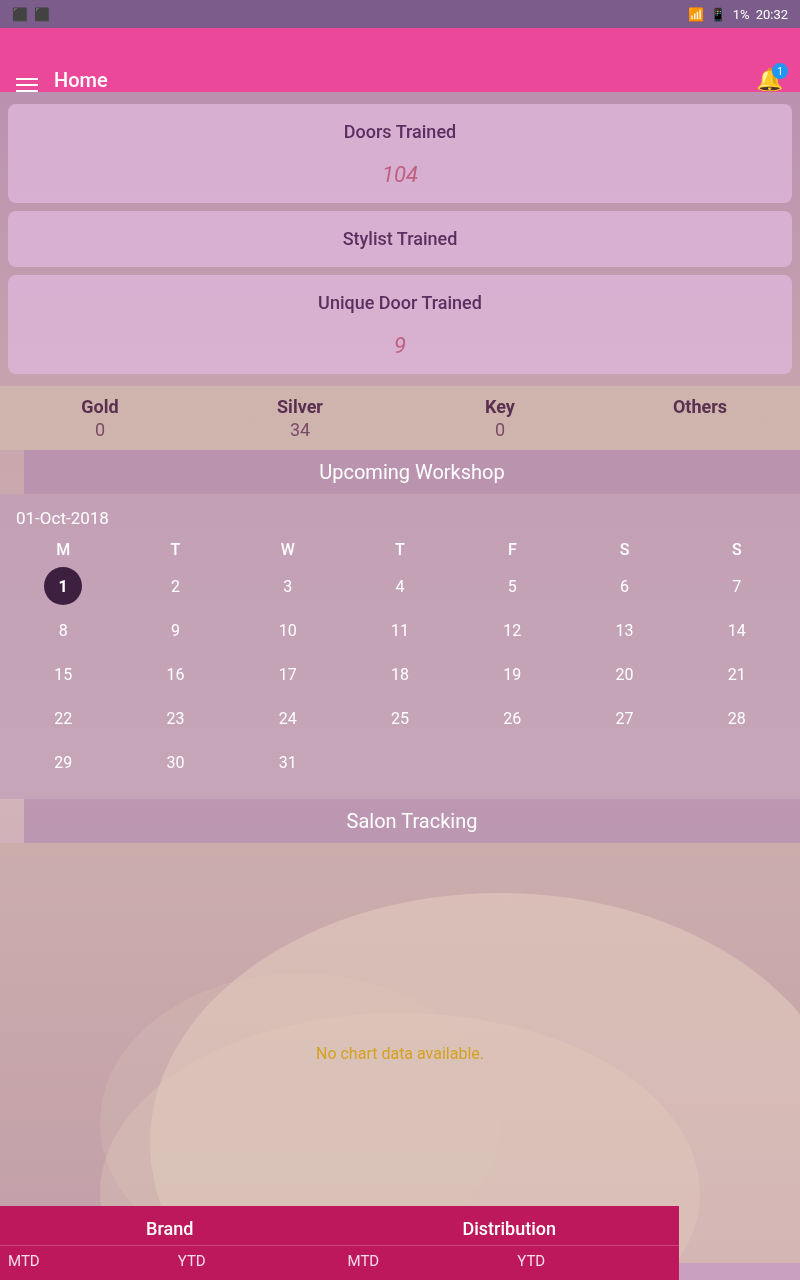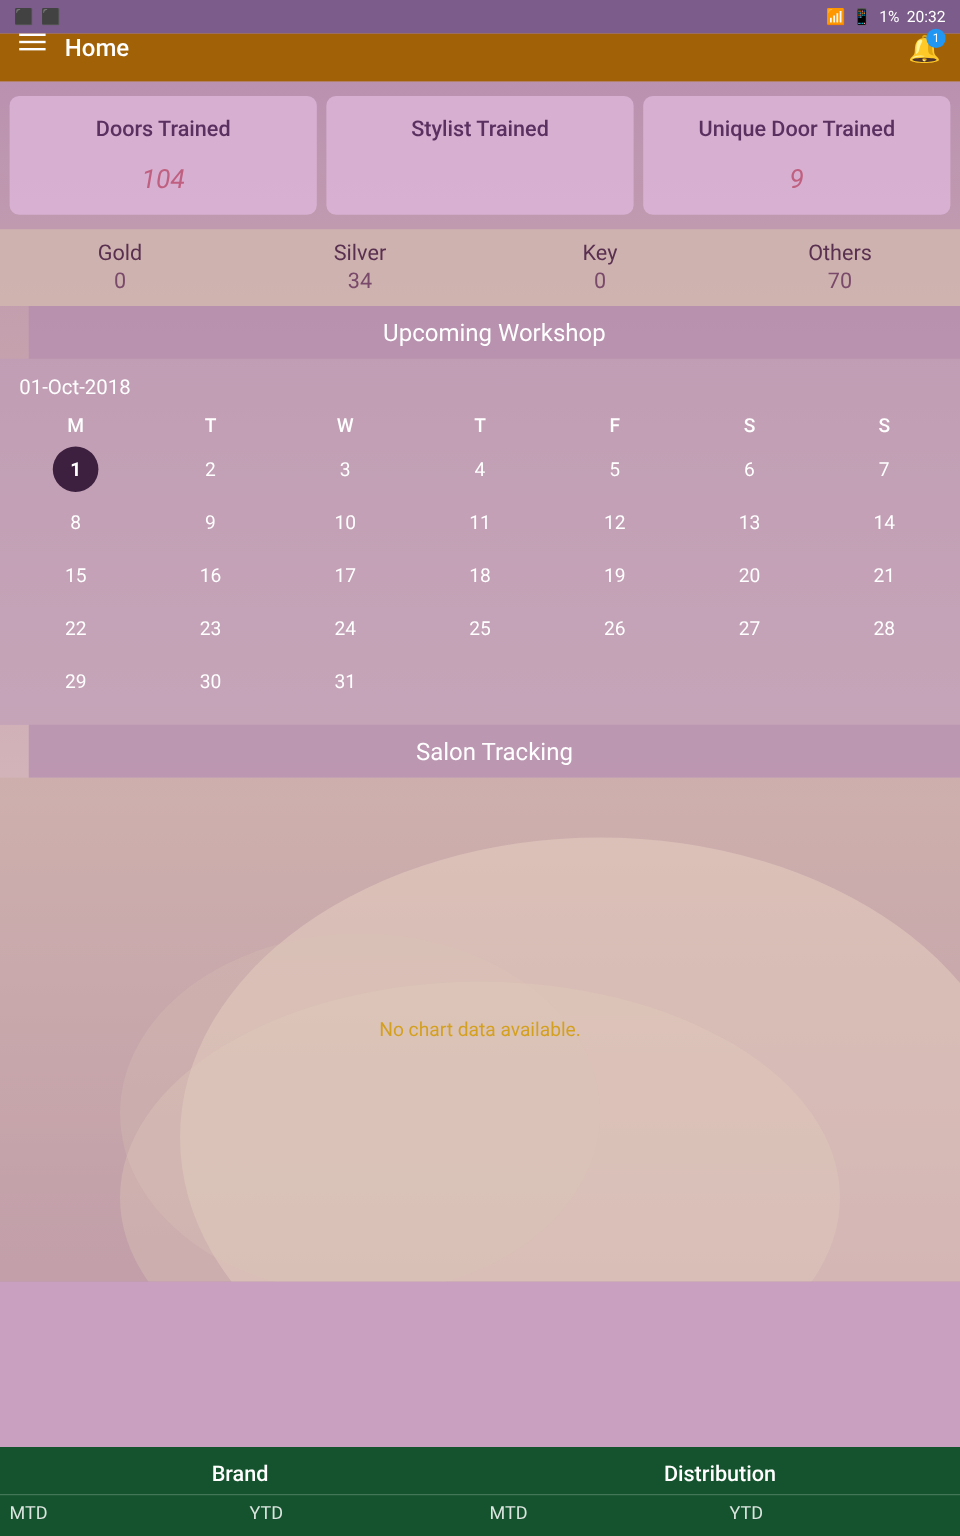--- a/index.html
+++ b/index.html
@@ -21,25 +21,25 @@
       align-items: center;
       justify-content: space-between;
       padding: 0 12px;
       font-size: 13px;
     }
     .status-left { display: flex; align-items: center; gap: 6px; }
     .status-right { display: flex; align-items: center; gap: 6px; font-size: 13px; }
 
     
     .toolbar {
-      background: #a16207;
-      color: white;
-      height: 40px;
-      display: flex;
-      align-items: flex-start;
+      background: #ec4899;
+      color: white;
+      height: 64px;
+      display: flex;
+      align-items: flex-end;
       padding: 0 16px;
       gap: 16px;
     }
     .toolbar-title { font-size: 20px; font-weight: 500; flex: 1; }
     .bell-badge { position: relative; display: inline-block; }
     .bell-badge .badge {
       position: absolute;
       top: -4px; right: -4px;
       background: #2196F3;
       color: white;
@@ -60,20 +60,21 @@
     }
 
     
     .stats-row {
       display: flex;
       padding: 12px 8px;
       gap: 8px;
       background: transparent;
       position: relative;
       z-index: 2;
+      flex-direction: column;
     }
     .stat-card {
       flex: 1;
       background: rgba(220, 180, 215, 0.85);
       border-radius: 8px;
       padding: 16px 12px;
       text-align: center;
       color: #5a3060;
     }
     .stat-card .stat-label {
@@ -94,21 +95,21 @@
       background: rgba(210, 185, 175, 0.75);
       padding: 10px 0;
       position: relative;
       z-index: 2;
     }
     .tier-item {
       flex: 1;
       text-align: center;
       color: #5a3050;
     }
-    .tier-item .tier-label { font-size: 18px; font-weight: 400; }
+    .tier-item .tier-label { font-size: 18px; font-weight: 700; }
     .tier-item .tier-value { font-size: 18px; color: #7a4a6a; margin-top: 2px; }
 
     
     .section-header {
       background: rgba(180, 140, 175, 0.7);
       color: white;
       text-align: center;
       padding: 10px;
       font-size: 20px;
       font-weight: 400;
@@ -172,25 +173,25 @@
       color: #d4a020;
       font-size: 16px;
       position: absolute;
       top: 50%;
       left: 50%;
       transform: translate(-50%, -50%);
     }
 
     
     .bottom-nav {
-      background: #14532d;
+      background: #be185d;
       color: white;
       position: fixed;
       bottom: 0;
-      width: 800px;
+      width: 679px;
       z-index: 100;
       margin-top: 32px;
     }
     .bottom-nav-top {
       display: flex;
       border-bottom: 1px solid rgba(255,255,255,0.2);
     }
     .bottom-nav-item {
       flex: 1;
       text-align: center;
@@ -271,21 +272,20 @@
     <div class="tier-item">
       <div class="tier-label">Silver</div>
       <div class="tier-value">34</div>
     </div>
     <div class="tier-item">
       <div class="tier-label">Key</div>
       <div class="tier-value">0</div>
     </div>
     <div class="tier-item">
       <div class="tier-label">Others</div>
-      <div class="tier-value">70</div>
     </div>
   </div>
 
   <div class="section-header">
     <span>Upcoming Workshop</span>
   </div>
 
   <div class="calendar-section">
     <div class="calendar-month">01-Oct-2018</div>
     <div class="calendar-grid">

